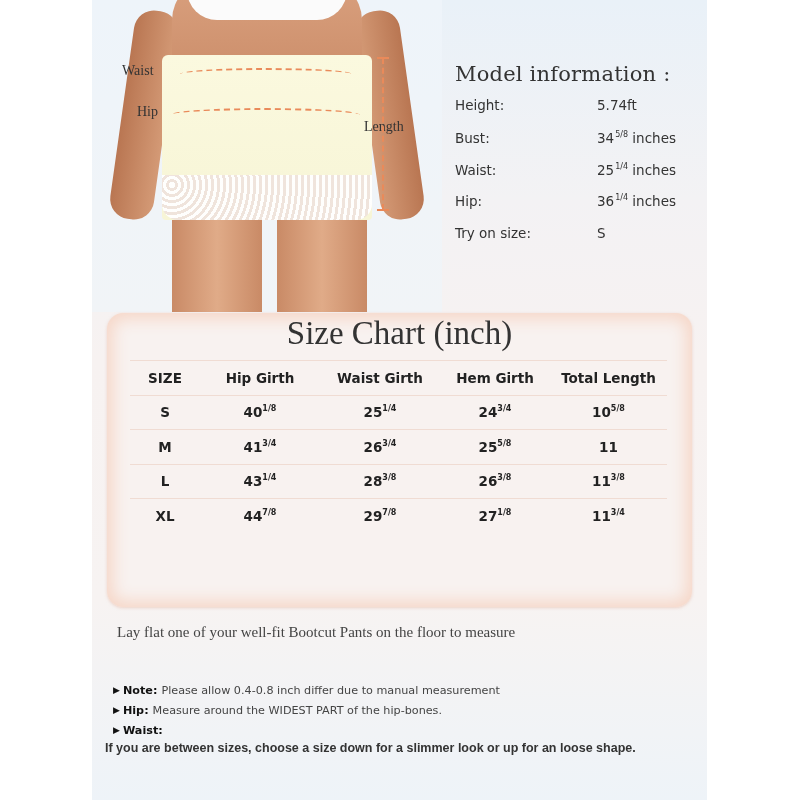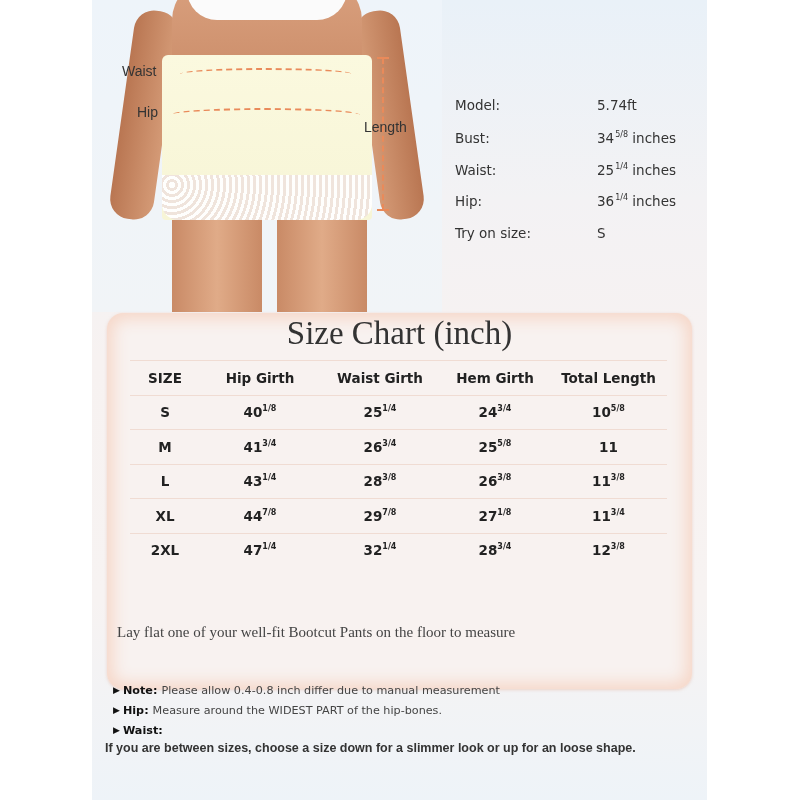--- a/index.html
+++ b/index.html
@@ -33,37 +33,37 @@
   .shorts {
     position: absolute; left: 70px; top: 55px; width: 210px; height: 165px;
     background: linear-gradient(180deg, #fbf9df, #f7f5d6); border-radius: 6px 6px 4px 4px;
   }
   .lace {
     position: absolute; left: 70px; top: 175px; width: 210px; height: 45px;
     background: repeating-radial-gradient(circle at 10px 10px, #ffffff 0 3px, #efe3dc 3px 6px);
     border-radius: 0 0 16px 16px; opacity: 0.95;
   }
   .measure-line { position: absolute; border-top: 2px dashed #e98a5a; border-radius: 50%; }
-  .measure-label { position: absolute; font-family: Liberation Sans, sans-serif; font-size: 14px; color: #333; }
+  .measure-label { position: absolute; font-family: Liberation Serif, serif; font-size: 14px; color: #333; }
   .len-line { position: absolute; left: 290px; top: 58px; height: 152px; border-left: 2px dashed #e98a5a; }
   .len-tick { position: absolute; width: 12px; border-top: 2px solid #e98a5a; }
 
   
   .model-title {
     position: absolute; left: 363px; top: 62px; font-family: "DejaVu Serif", serif; font-size: 21px;
     color: #333; letter-spacing: 0.2px;
   }
   .model-row { position: absolute; left: 363px; width: 260px; font-family: "DejaVu Sans", sans-serif; font-size: 13.5px; color: #333; }
   .model-row .k { position: absolute; left: 0; }
   .model-row .v { position: absolute; left: 113px; margin-left: 29px; }
   sup.frac { font-size: 8px; vertical-align: 6px; margin-left: 1px; }
 
   
   .card {
-    position: absolute; left: 15px; top: 313px; width: 585px; height: 376px; border-radius: 16px;
+    position: absolute; left: 15px; top: 313px; width: 585px; height: 294px; border-radius: 16px;
     background: #f8f2f0;
     box-shadow: inset 0 0 16px 6px #f6d7c8, 0 1px 3px rgba(230,180,160,0.5);
   }
   .card-title {
     position: absolute; left: 0; width: 100%; top: 2px; text-align: center;
     font-family: "Liberation Serif", serif; font-size: 33px; color: #333;
   }
   table.chart {
     position: absolute; left: 23px; top: 47px; width: 537px; border-collapse: collapse;
     font-family: "DejaVu Sans", sans-serif; font-size: 13.5px; color: #222;
@@ -106,23 +106,24 @@
     <div class="measure-line" style="left:88px;top:68px;width:172px;height:10px;"></div>
     <div class="measure-line" style="left:78px;top:108px;width:190px;height:12px;"></div>
     <span class="measure-label" style="left:30px;top:63px;">Waist</span>
     <span class="measure-label" style="left:45px;top:104px;">Hip</span>
     <span class="measure-label" style="left:272px;top:119px;">Length</span>
     <div class="len-line"></div>
     <div class="len-tick" style="left:285px;top:57px;"></div>
     <div class="len-tick" style="left:285px;top:209px;"></div>
   </div>
 
+  <div class="model-title">Model information :</div>
   <div>
     <div class="model-row" style="top:97px;">
-      <span class="k">Model:</span>
+      <span class="k">Height:</span>
       <span class="v"><span>5.74ft</span></span>
     </div>
     <div class="model-row" style="top:130px;">
       <span class="k">Bust:</span>
       <span class="v"><span>34</span><sup class="frac">5/8</sup><span> inches</span></span>
     </div>
     <div class="model-row" style="top:162px;">
       <span class="k">Waist:</span>
       <span class="v"><span>25</span><sup class="frac">1/4</sup><span> inches</span></span>
     </div>
@@ -170,27 +171,20 @@
           <td><span>26</span><sup>3/8</sup></td>
           <td><span>11</span><sup>3/8</sup></td>
         </tr>
         <tr>
           <td>XL</td>
           <td><span>44</span><sup>7/8</sup></td>
           <td><span>29</span><sup>7/8</sup></td>
           <td><span>27</span><sup>1/8</sup></td>
           <td><span>11</span><sup>3/4</sup></td>
         </tr>
-        <tr>
-          <td>2XL</td>
-          <td><span>47</span><sup>1/4</sup></td>
-          <td><span>32</span><sup>1/4</sup></td>
-          <td><span>28</span><sup>3/4</sup></td>
-          <td><span>12</span><sup>3/8</sup></td>
-        </tr>
       </tbody>
     </table>
   </div>
 
   <div class="lay-flat">Lay flat one of your well-fit Bootcut Pants on the floor to measure</div>
 
   <div class="notes">
     <div class="note">
       <span class="tri">▶</span>
       <b>Note:</b>

